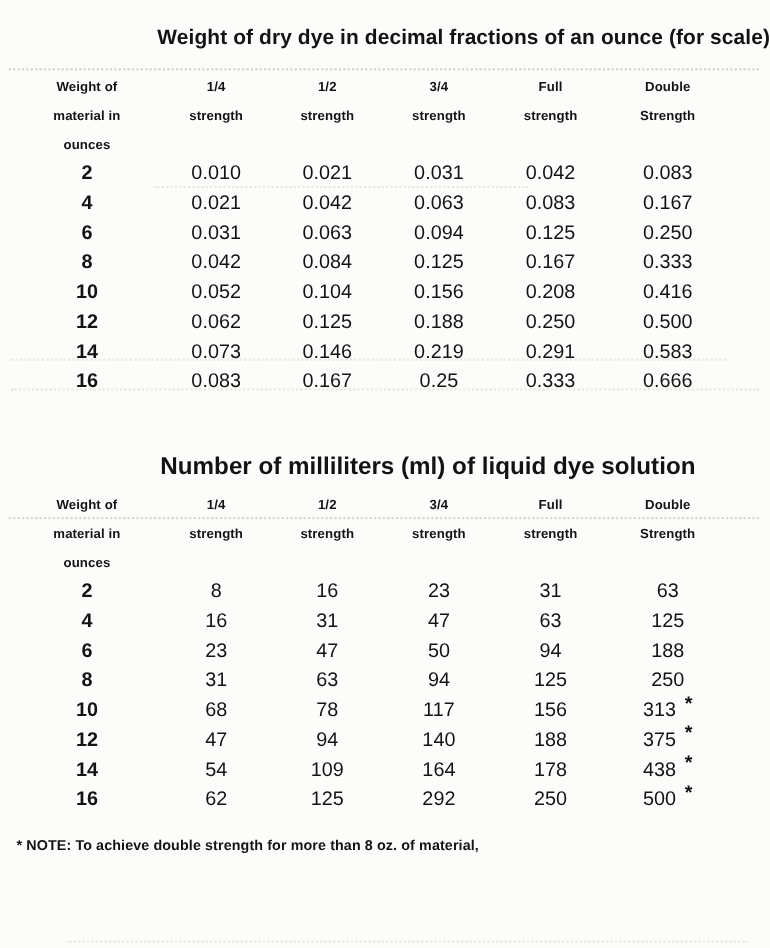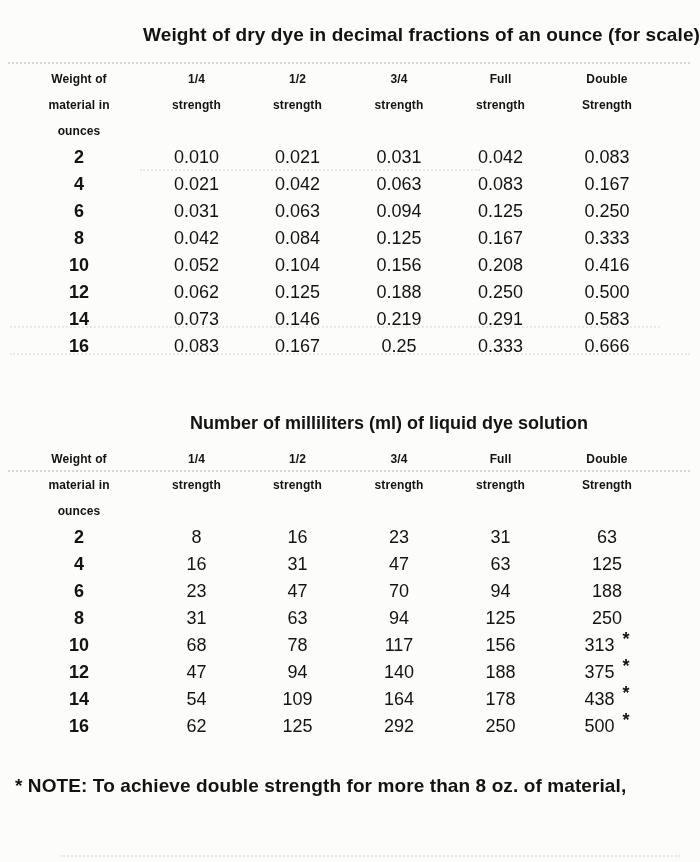--- a/index.html
+++ b/index.html
@@ -22,21 +22,21 @@
     text-align: right;
     font-size: 19px;
     font-weight: bold;
     line-height: 25px;
     letter-spacing: 0.1px;
   }
   .section-title {
     margin-top: 50px;
     padding-left: 78px;
     text-align: center;
-    font-size: 18px;
+    font-size: 22px;
     font-weight: bold;
     line-height: 27px;
   }
   table.dye-table {
     border-collapse: collapse;
     table-layout: fixed;
     margin-left: 10px;
     width: 651px;
   }
   table.t1 { margin-top: 19px; }
@@ -63,23 +63,23 @@
     font-weight: bold;
   }
   .marker {
     display: inline-block;
     margin-left: 8px;
     font-weight: bold;
     font-size: 18px;
     transform: translateY(-6px);
   }
   .footnote {
-    margin-top: 29px;
+    margin-top: 12px;
     padding-left: 15px;
-    font-size: 19px;
+    font-size: 13px;
     font-weight: bold;
     line-height: 33px;
     letter-spacing: 0.1px;
   }
   .scan-line {
     position: absolute;
     height: 0;
     border-top: 2px dotted rgba(150,150,142,0.38);
     pointer-events: none;
   }
@@ -223,21 +223,21 @@
         <td>16</td>
         <td>31</td>
         <td>47</td>
         <td>63</td>
         <td>125</td>
       </tr>
       <tr>
         <td>6</td>
         <td>23</td>
         <td>47</td>
-        <td>70</td>
+        <td>50</td>
         <td>94</td>
         <td>188</td>
       </tr>
       <tr>
         <td>8</td>
         <td>31</td>
         <td>63</td>
         <td>94</td>
         <td>125</td>
         <td>250</td>

